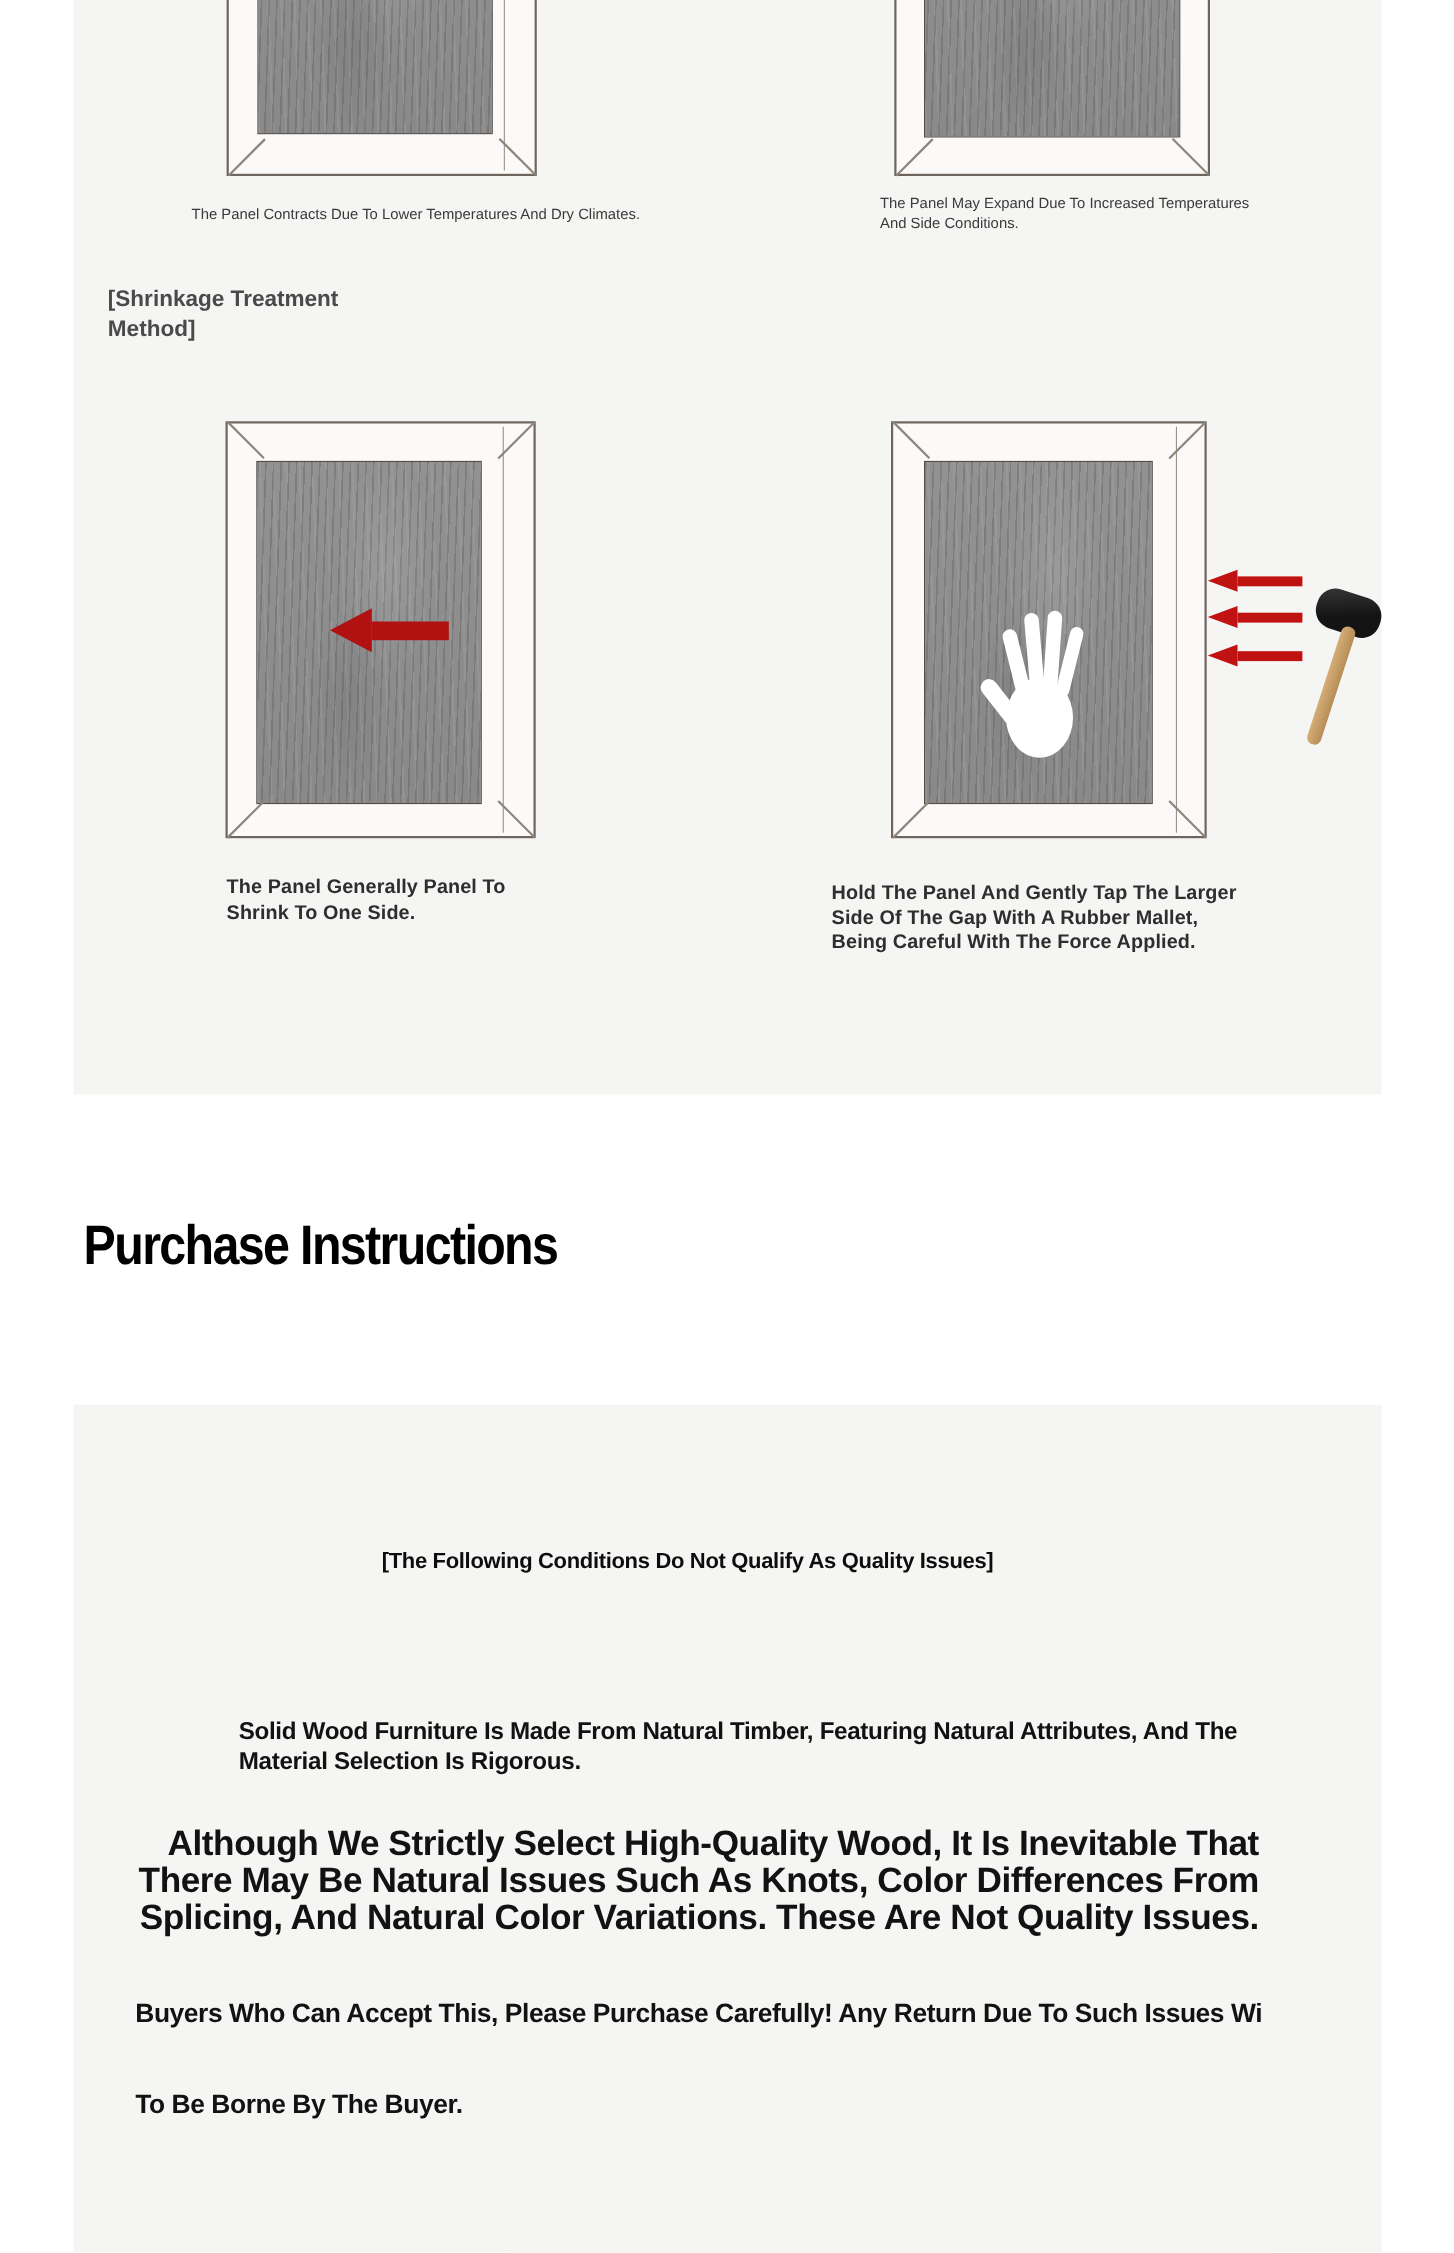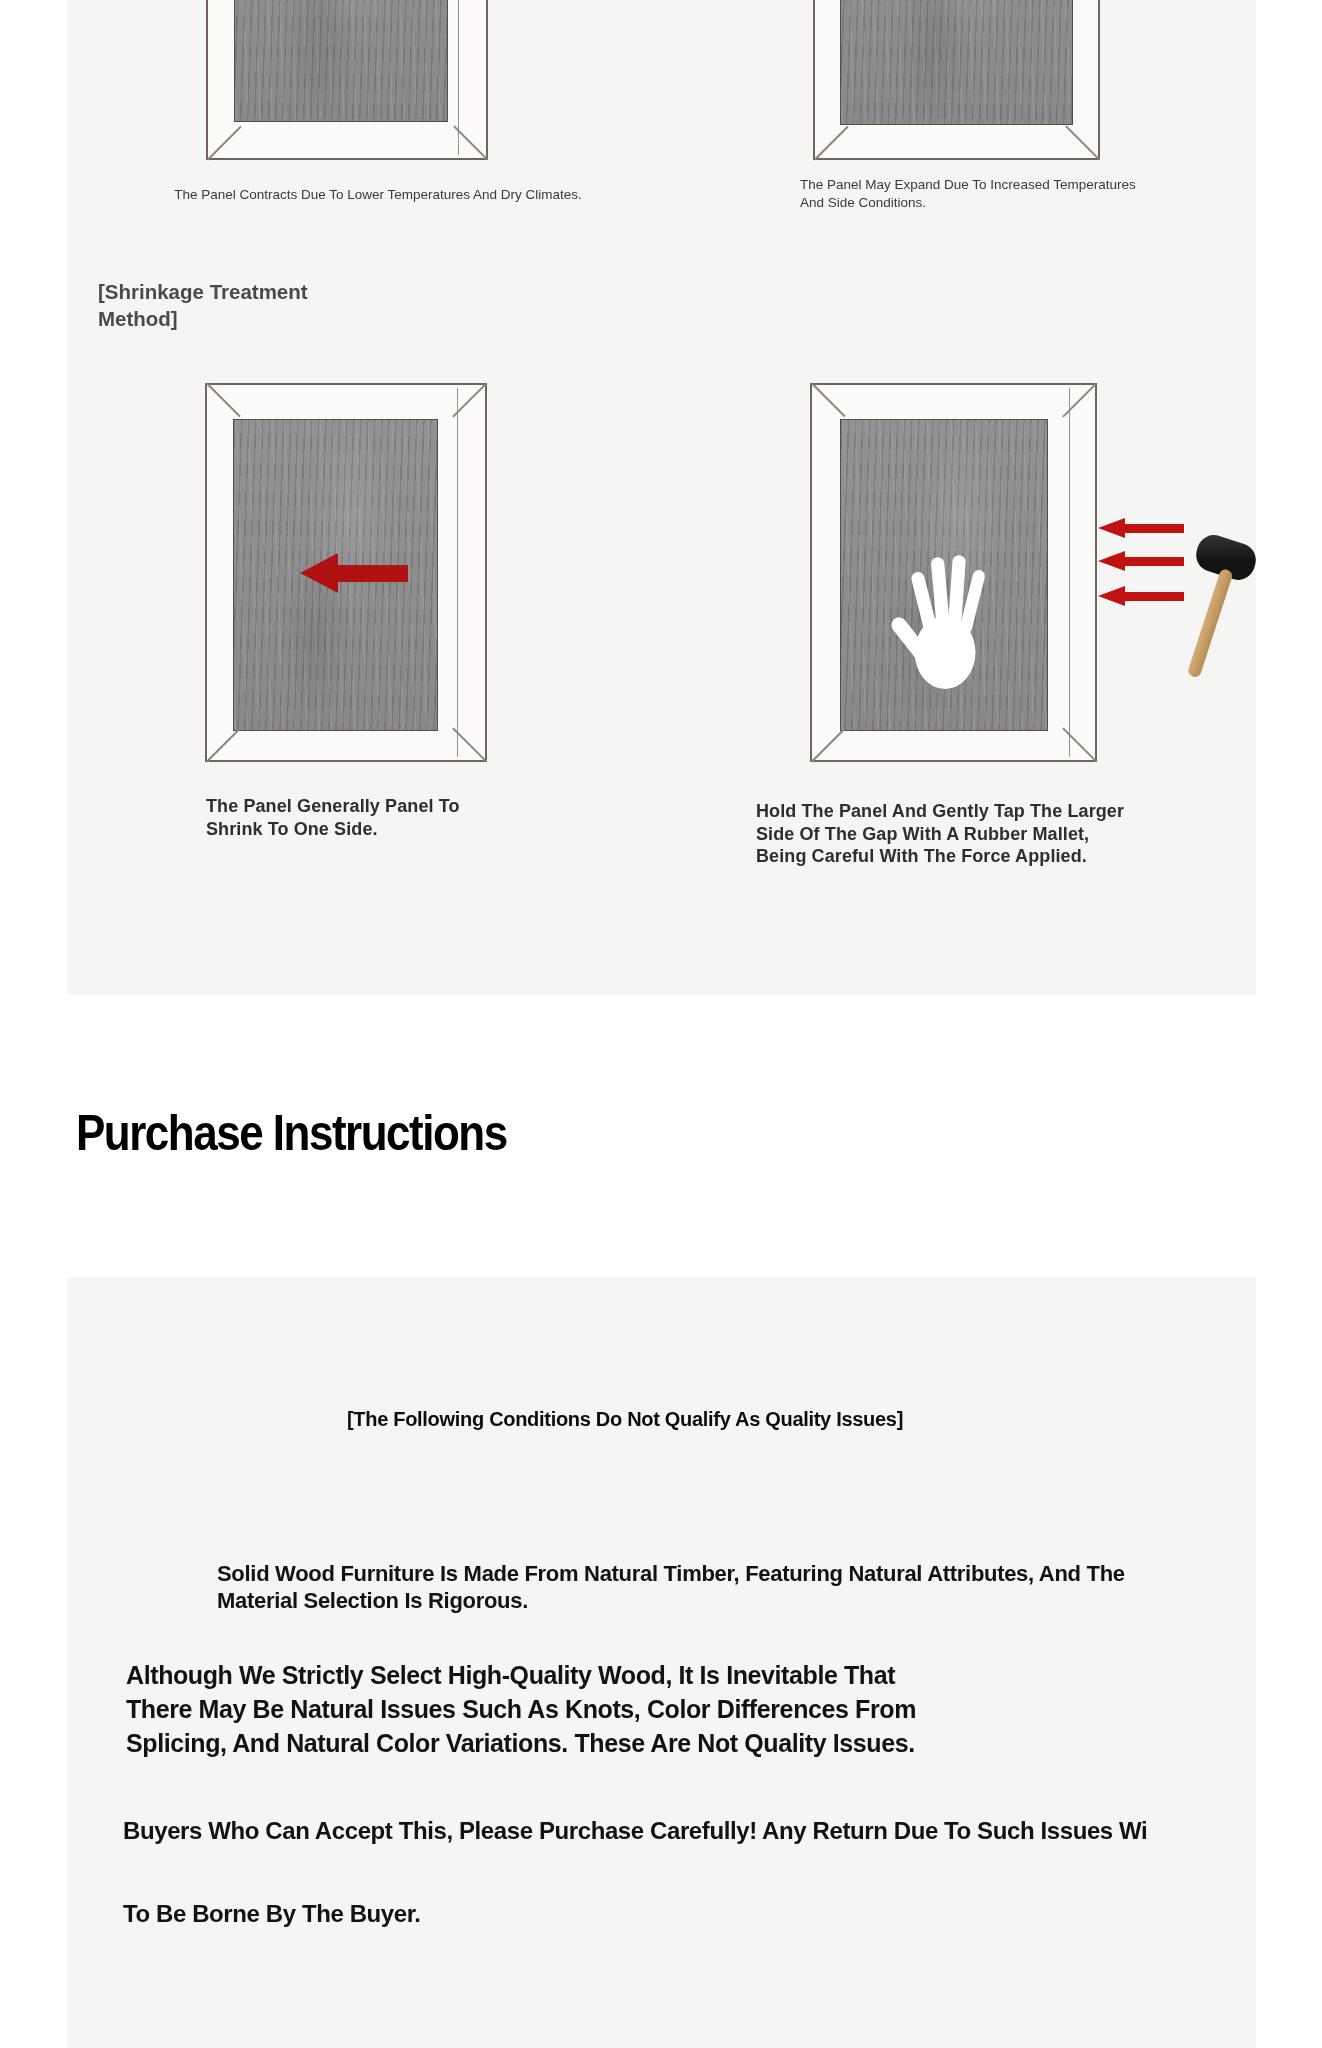--- a/index.html
+++ b/index.html
@@ -46,28 +46,28 @@
   }
   .mallet .handle{
     position:absolute;left:41px;top:45px;width:13px;height:112px;border-radius:6px;
     background:linear-gradient(90deg,#d4ad77,#b78d55);
     transform:rotate(18deg);transform-origin:50% 0;
   }
 
   
   .cap-small{font-size:13.5px;line-height:17.5px;color:#3a3a3a;}
   .cap-bold{font-size:18px;line-height:23px;font-weight:bold;color:#2e2e2e;letter-spacing:0.1px;}
-  .shrink-heading{font-size:20.5px;line-height:27px;font-weight:bold;color:#4a4a4a;margin-top:20px;}
+  .shrink-heading{font-size:20.5px;line-height:27px;font-weight:bold;color:#4a4a4a;}
   .purchase-heading{
     font-size:44px;font-weight:bold;color:#000;letter-spacing:-1.5px;
     transform:scaleY(1.15);transform-origin:0 0;white-space:nowrap;
   }
   .bracket-heading{font-size:20px;font-weight:bold;color:#0d0d0d;letter-spacing:-0.3px;white-space:nowrap;}
   .para-solid{font-size:22px;line-height:27px;font-weight:bold;color:#121212;letter-spacing:-0.3px;white-space:nowrap;}
-  .para-although{font-size:25px;line-height:34px;font-weight:bold;color:#121212;letter-spacing:-0.4px;white-space:nowrap;}
+  .para-although{font-size:32px;line-height:34px;font-weight:bold;color:#121212;letter-spacing:-0.4px;white-space:nowrap;text-align:right;}
   .para-big{font-size:24px;font-weight:bold;color:#121212;letter-spacing:-0.4px;white-space:nowrap;overflow:hidden;}
 </style>
 </head>
 <body>
 
 <div class="page">
 
   <div class="section" style="left:67px;top:0;width:1189px;height:995px;">
 
     <div class="panel" style="left:139px;top:-143px;width:282px;height:303px;">

